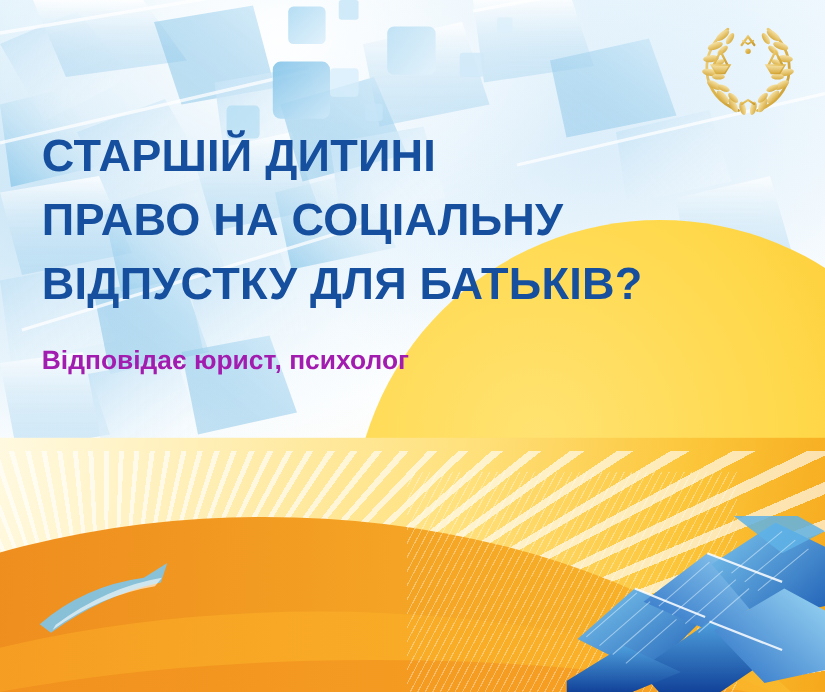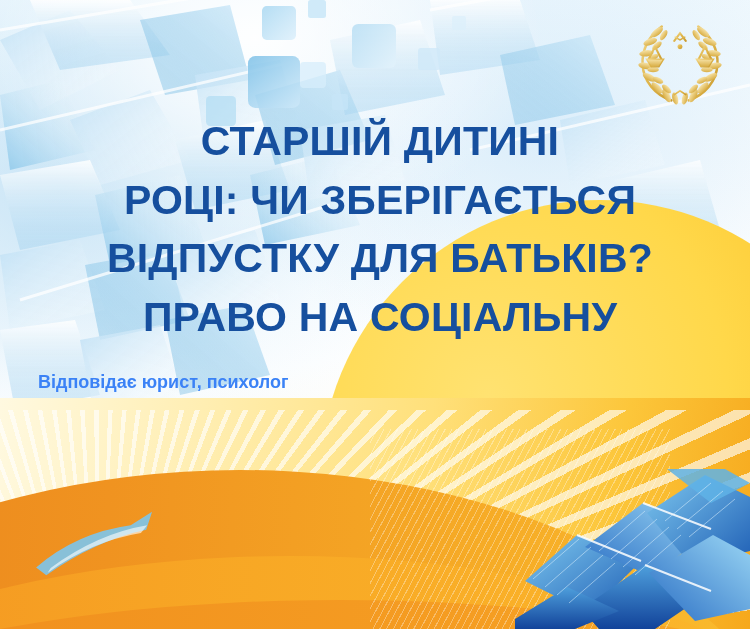--- a/index.html
+++ b/index.html
@@ -165,28 +165,28 @@
     margin: 0;
     color: #164f9e;
     font-family: "Liberation Sans", sans-serif;
     font-weight: 700;
     font-size: 41px;
     line-height: 1.43;
     letter-spacing: 0.2px;
     text-transform: uppercase;
     white-space: nowrap;
   }
-  .headline .ln { display: block; text-align: center; }
+  .headline .ln { display: block; }
 
   .subtitle {
     margin: 22px 0 0 0;
-    color: #3b82f6;
+    color: #a21caf;
     font-family: "Liberation Sans", sans-serif;
     font-weight: 700;
-    font-size: 18px;
+    font-size: 24px;
     line-height: 1.48;
   }
   .subtitle .ln { display: block; white-space: nowrap; }
 </style>
 </head>
 <body>
 
 <div class="banner">
 
   <div class="bg-base"></div>
@@ -397,23 +397,22 @@
         <path d="M15 47 L33 47 L28 55 L20 55 Z"></path>
         <path d="M67 47 L85 47 L80 55 L72 55 Z"></path>
       </g>
       <circle cx="50" cy="34" r="2.6" fill="url(#gold)"></circle>
     </svg>
   </div>
 
   <div class="content">
     <h1 class="headline">
       <span class="ln">СТАРШІЙ ДИТИНІ</span>
-      <span class="ln">РОЦІ: ЧИ ЗБЕРІГАЄТЬСЯ</span>
+      <span class="ln">ПРАВО НА СОЦІАЛЬНУ</span>
       <span class="ln">ВІДПУСТКУ ДЛЯ БАТЬКІВ?</span>
-      <span class="ln">ПРАВО НА СОЦІАЛЬНУ</span>
     </h1>
 
     <p class="subtitle">
       <span class="ln">Відповідає юрист, психолог</span>
     </p>
   </div>
 
 </div>
 
 </body></html>

